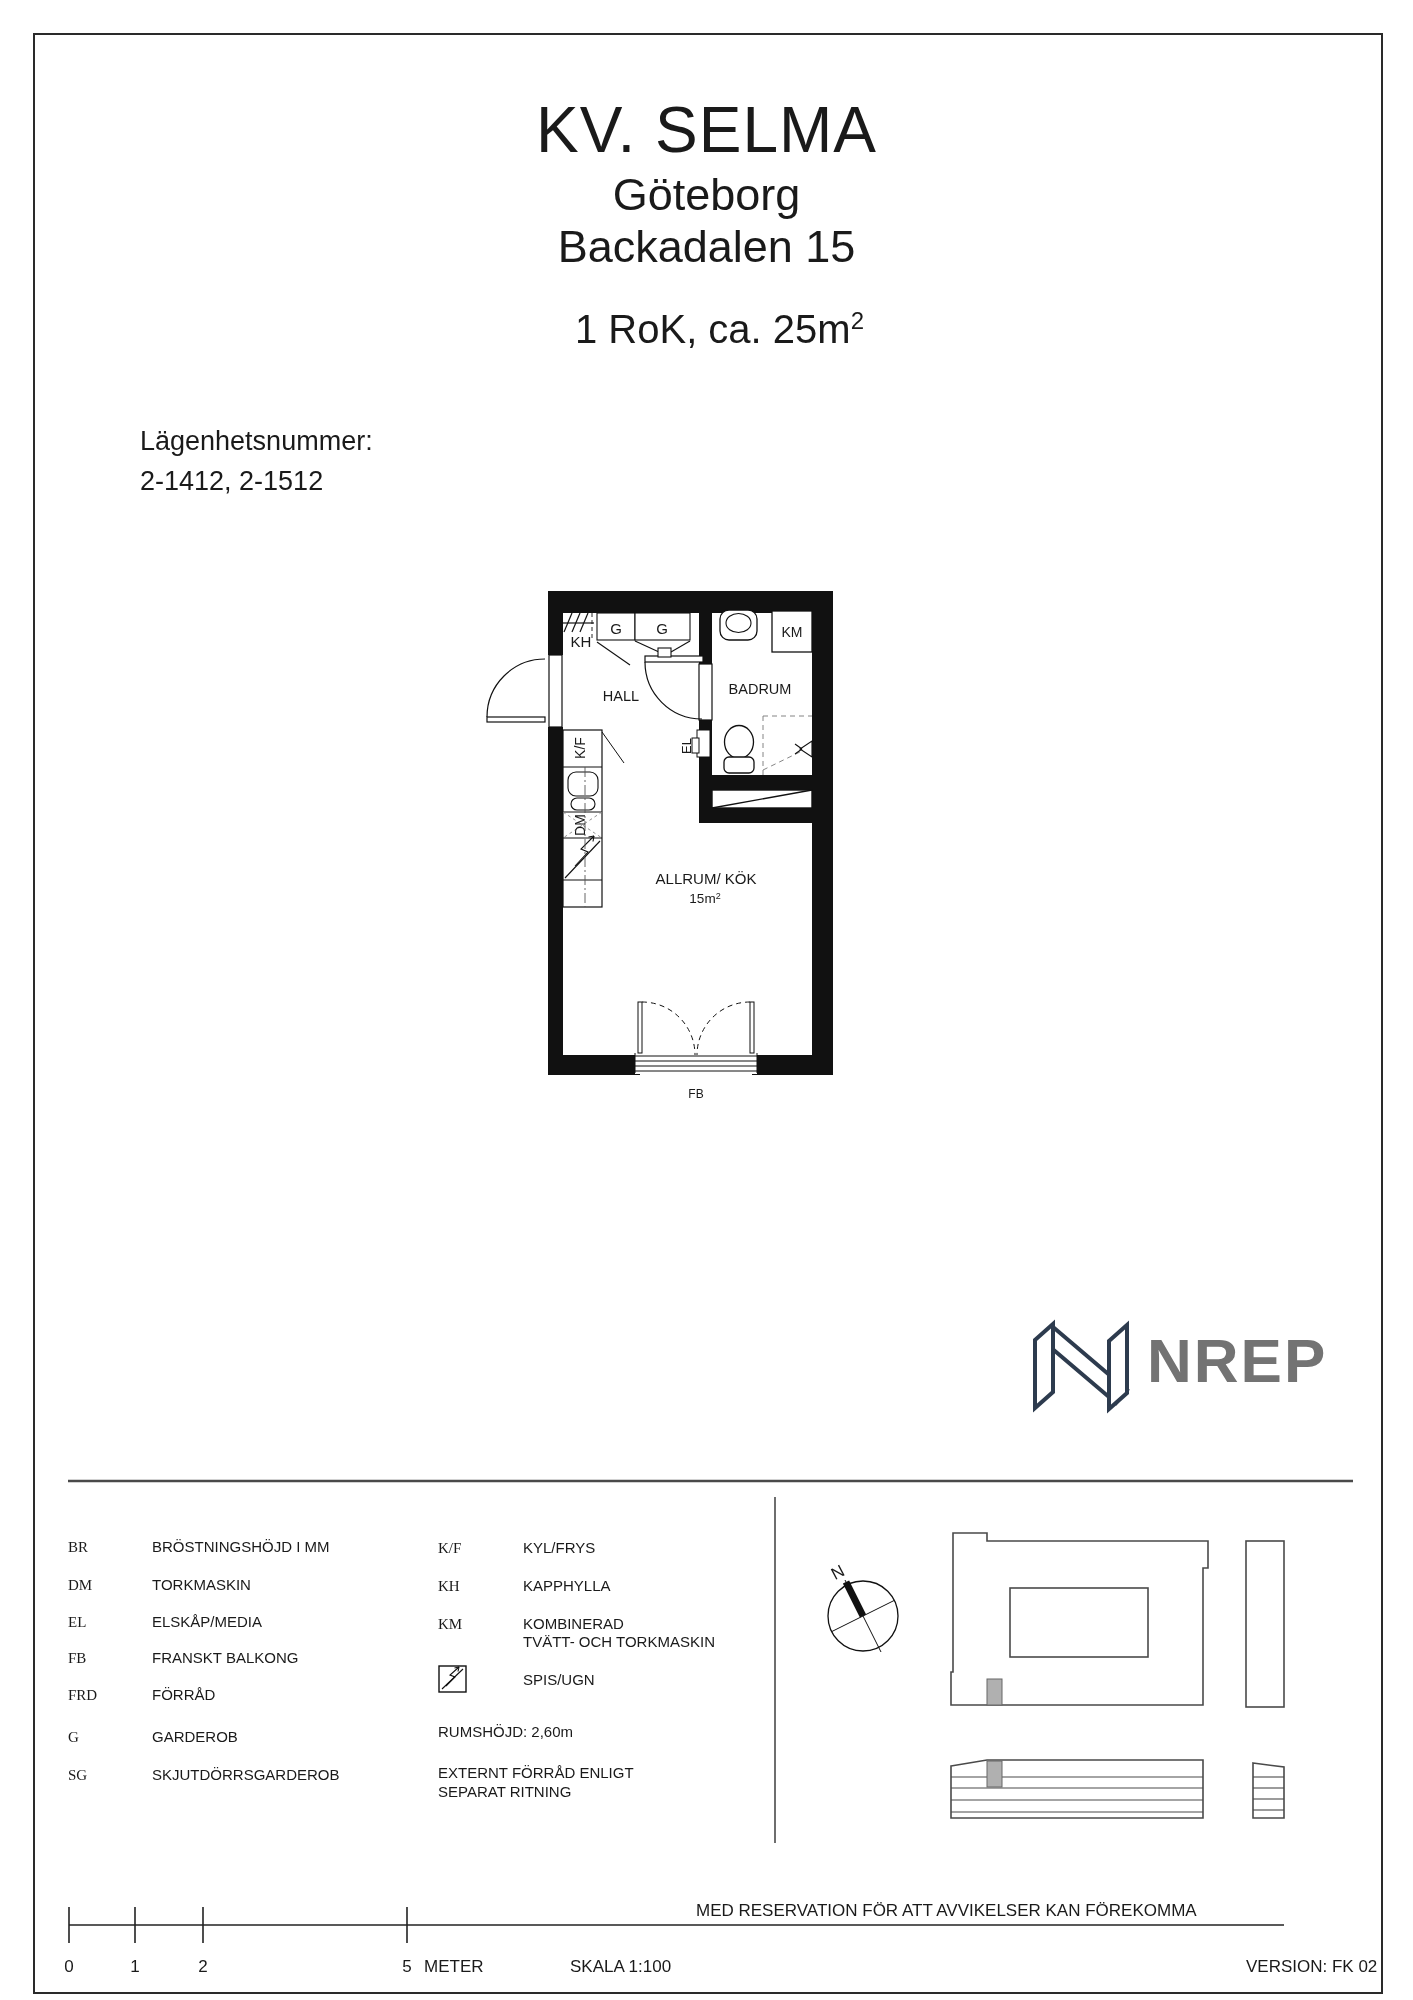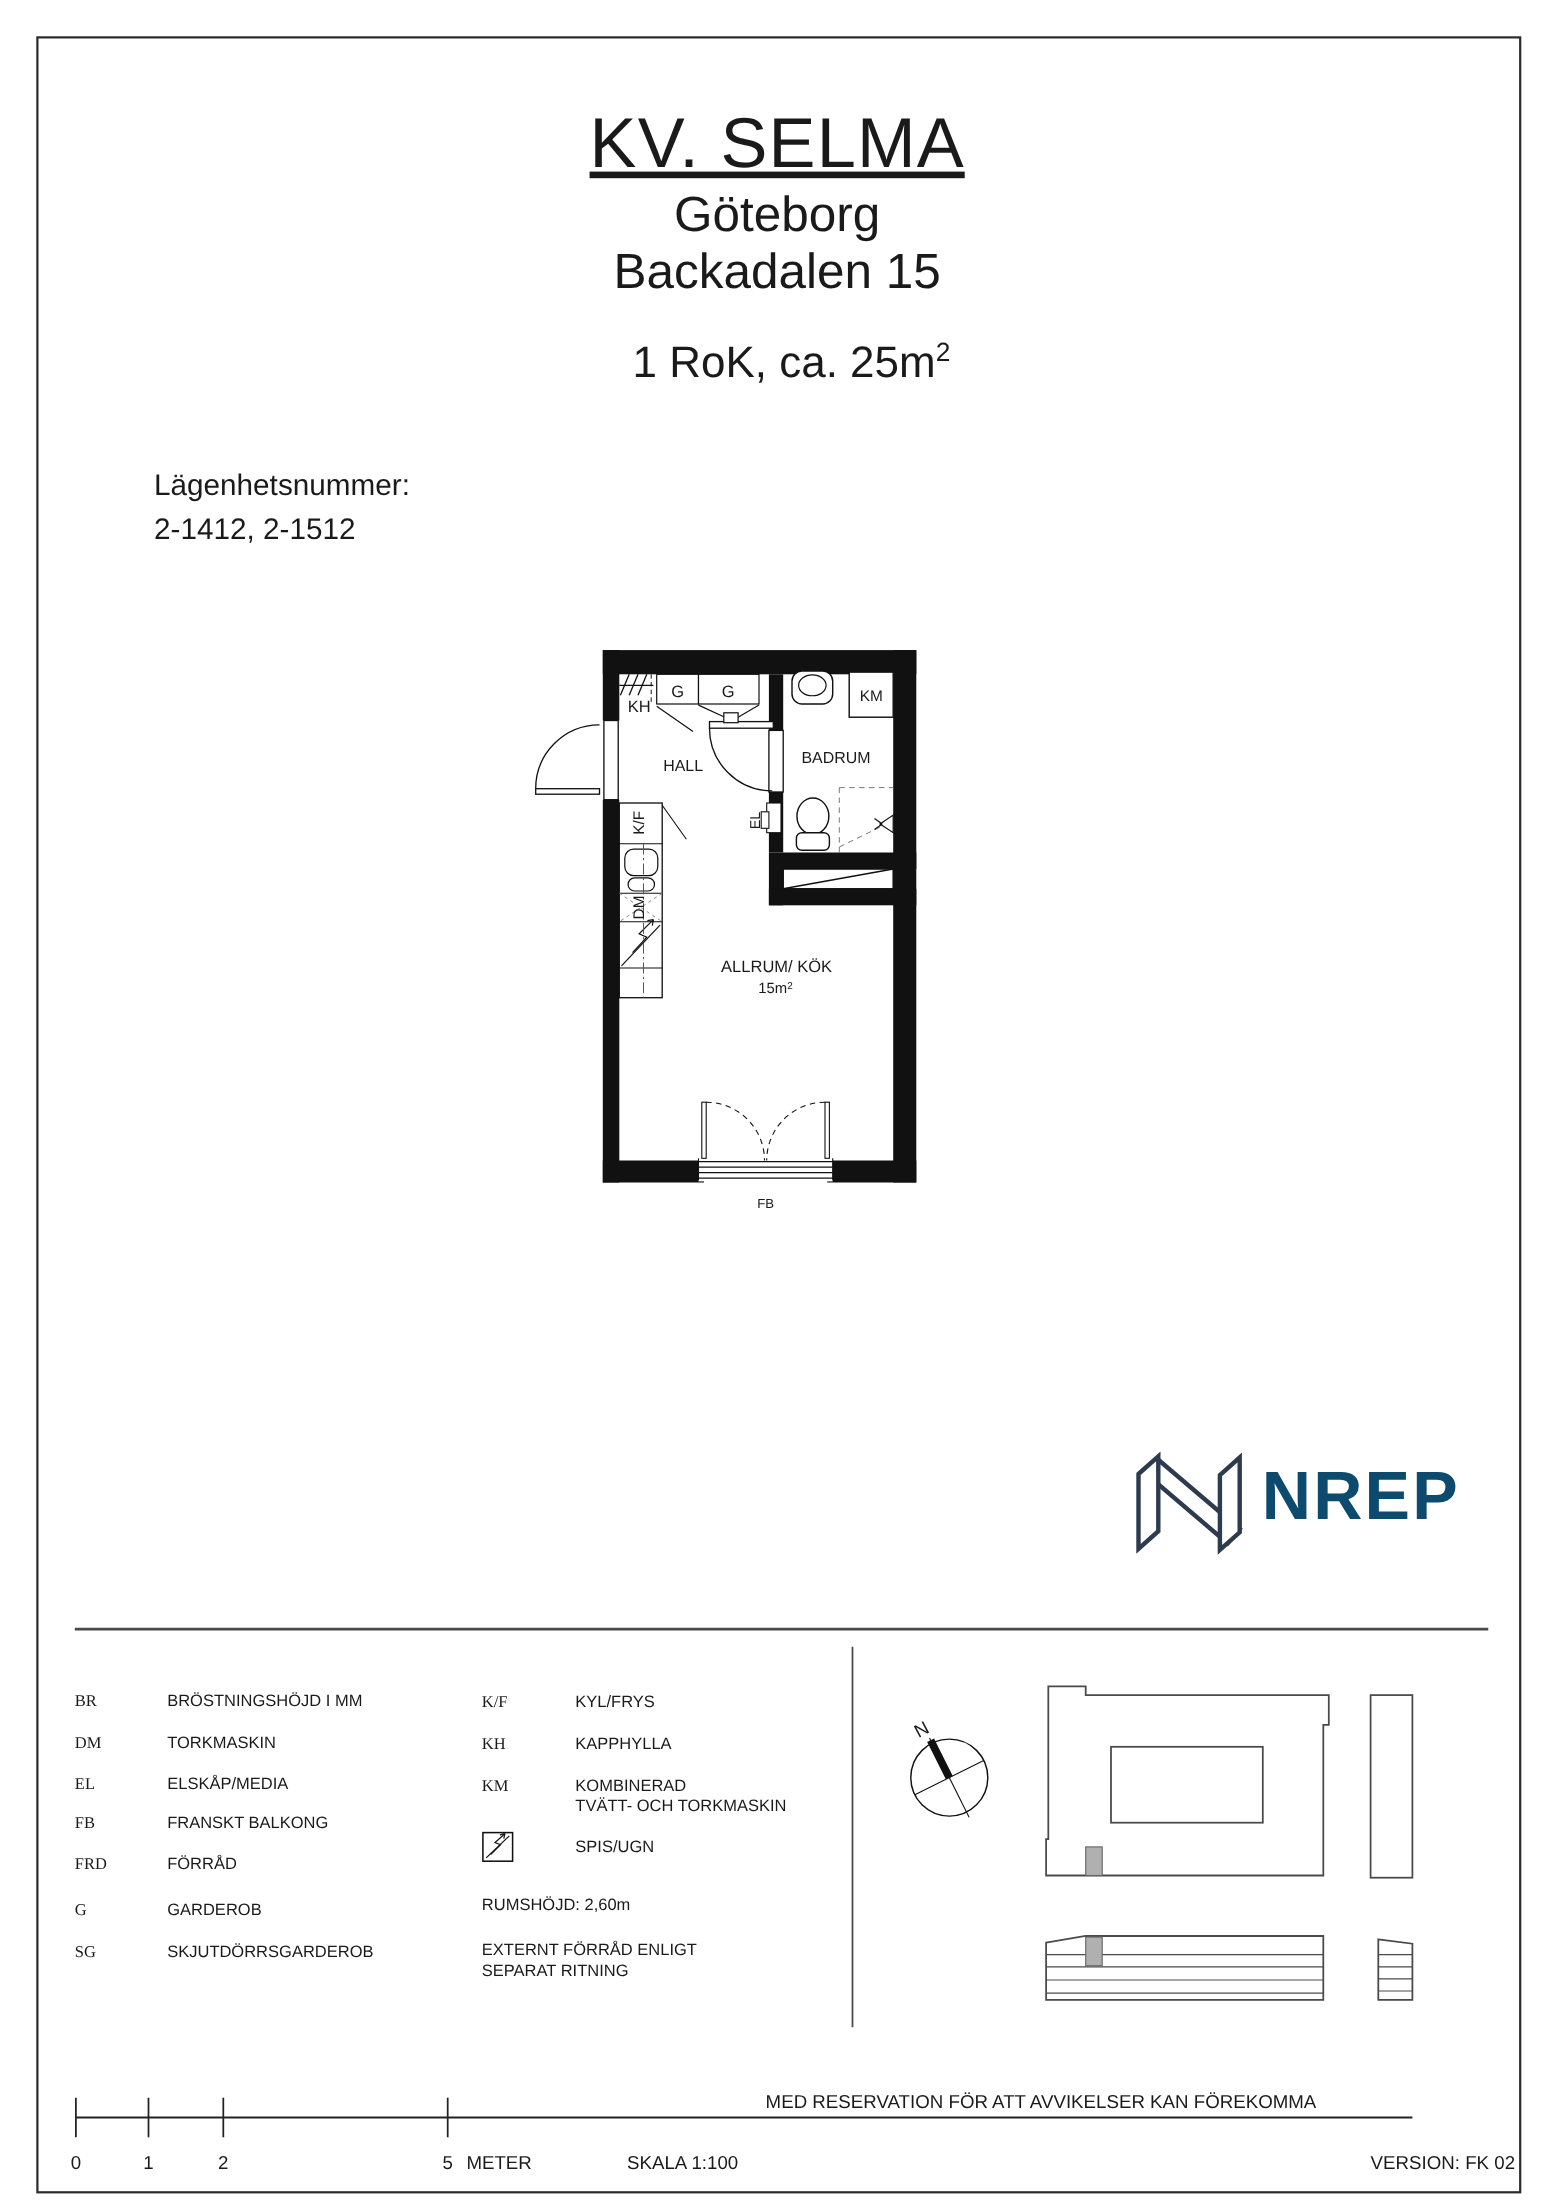--- a/index.html
+++ b/index.html
@@ -1,28 +1,28 @@
 <!DOCTYPE html>
 <html><head>
 <meta charset="utf-8">
 <style>
   html,body{margin:0;padding:0;background:#fff;}
   body{width:1413px;height:2000px;position:relative;font-family:"Liberation Sans",sans-serif;color:#1a1a1a;overflow:hidden;}
   .abs{position:absolute;}
   .ctr{left:0;width:1413px;text-align:center;}
   #page-border{left:33px;top:33px;width:1350px;height:1961px;border:2px solid #2a2a2a;box-sizing:border-box;}
-  .title{font-size:64px;line-height:1;letter-spacing:1px;text-decoration:underline;}
+  .title{font-size:64px;line-height:1;letter-spacing:1px;}
   .sub1{font-size:45px;line-height:1;}
   .sub2{font-size:40px;line-height:1;padding-left:13px;}
   .apt{font-size:27px;}
   .legend-row{font-size:15px;white-space:nowrap;}
   .legend-row .code{display:inline-block;width:84px;font-family:Liberation Serif, serif;}
   .foot{font-size:17px;white-space:nowrap;}
   .tick-label{transform:translateX(-50%);}
-  #nrep-word{font-size:62px;font-weight:bold;color:#0c4a6e;letter-spacing:2px;line-height:1;}
+  #nrep-word{font-size:62px;font-weight:bold;color:#737373;letter-spacing:2px;line-height:1;}
   sup{font-size:60%;}
   svg text{fill:#1a1a1a;}
 </style>
 </head>
 <body>
 
 <div id="page-border" class="abs"></div>
 
 <div class="abs ctr title" style="top:98px">KV. SELMA</div>
 <div class="abs ctr sub1" style="top:172px">Göteborg</div>

